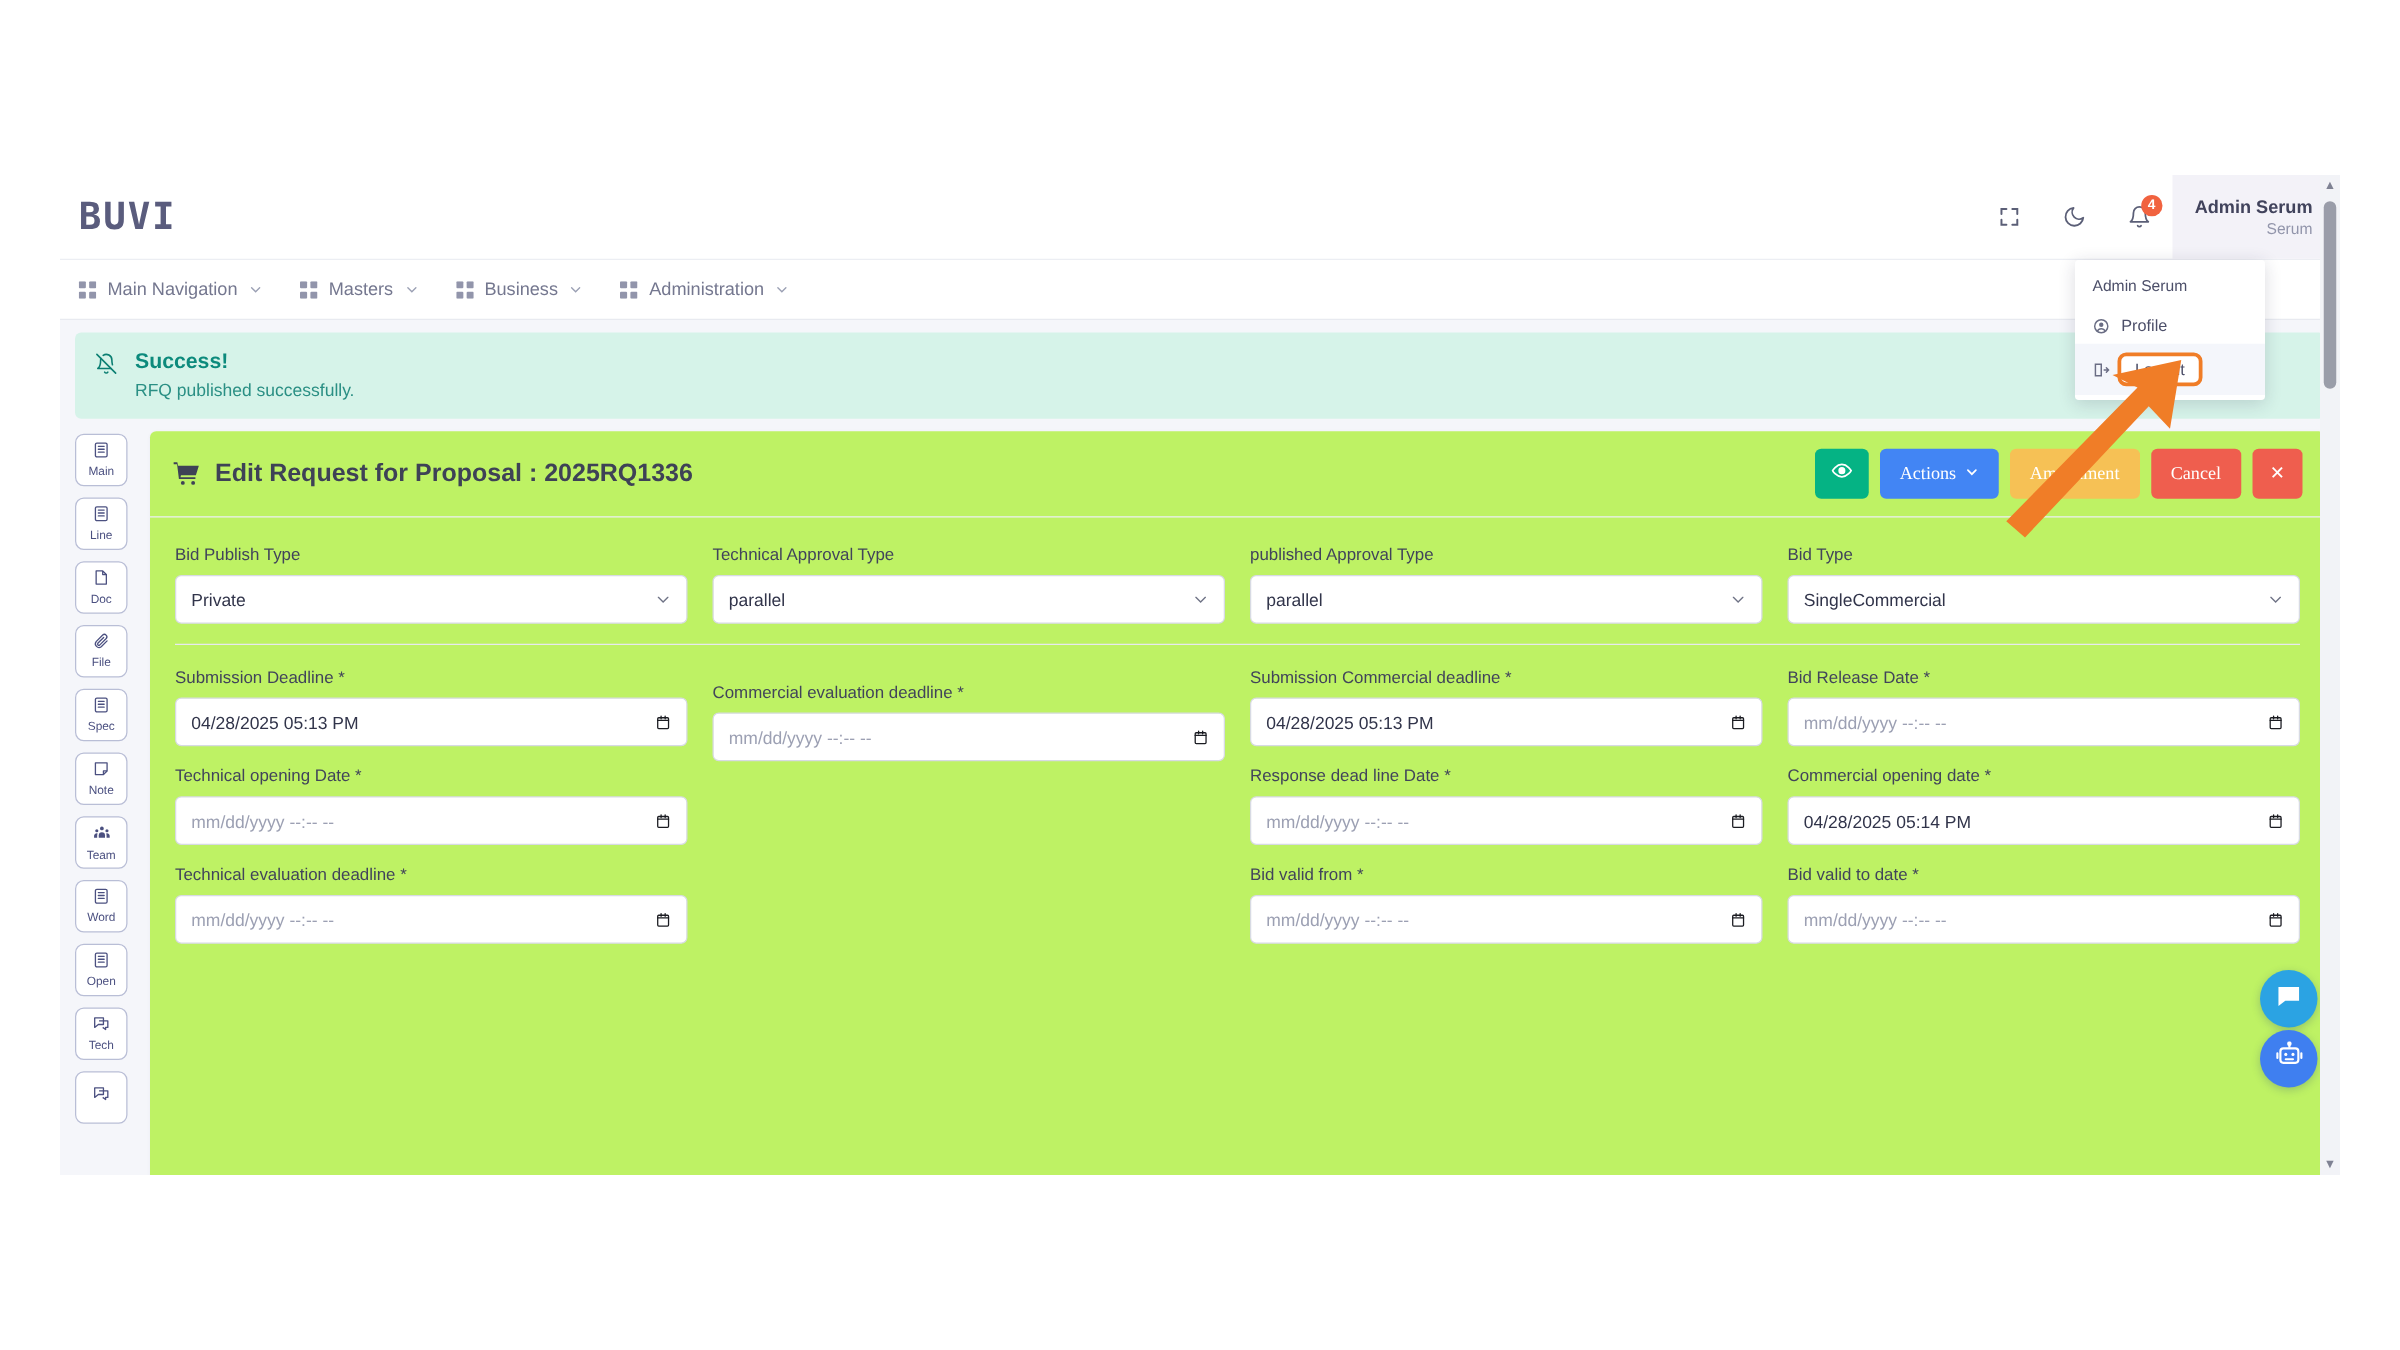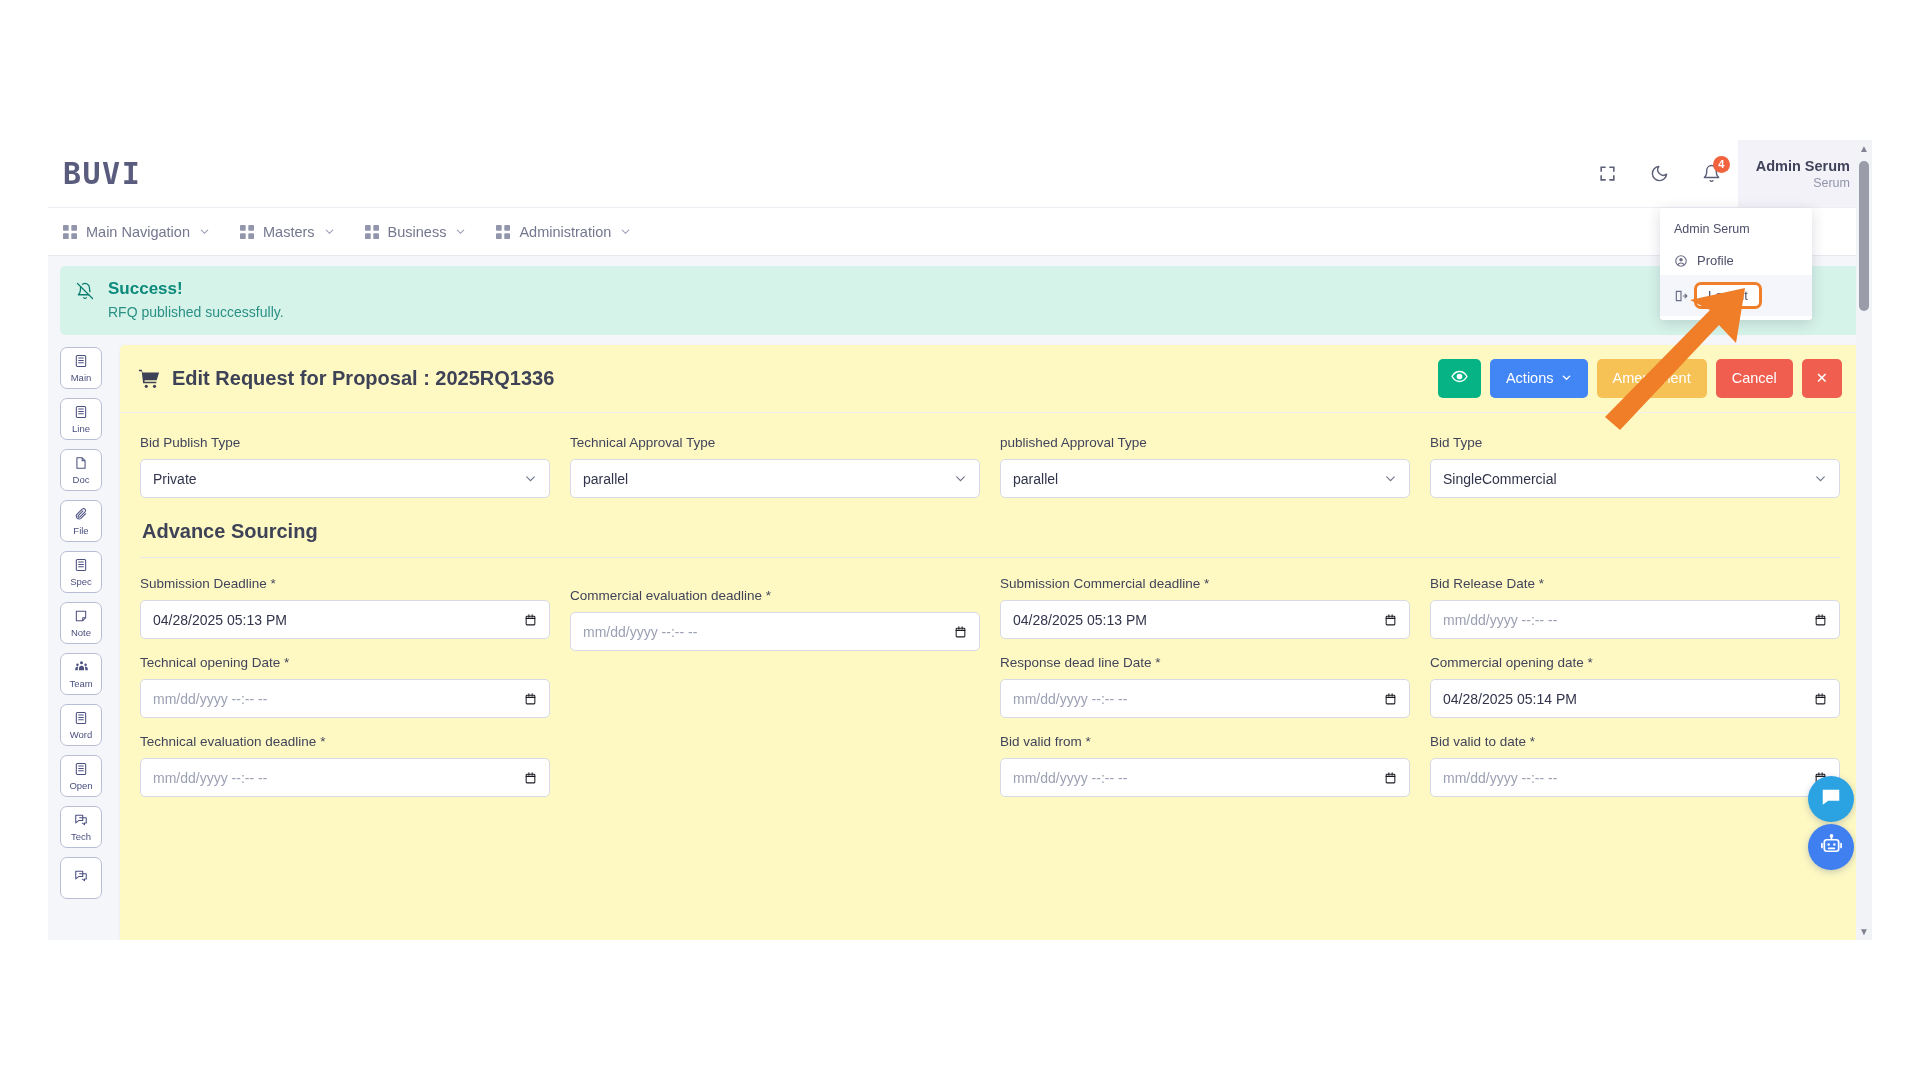--- a/index.html
+++ b/index.html
@@ -152,42 +152,42 @@
     display: flex; flex-direction: column;
     align-items: center; justify-content: center;
     color: #4b5080;
     cursor: pointer;
     gap: 1px;
   }
   .side-btn .sb-label { font-size: 9.5px; color: #4b5080; line-height: 1; }
 
   .card {
     flex: 1 1 auto;
-    background: #fef9c3;
+    background: #bef264;
     border-radius: 5px;
     min-height: 600px;
     box-shadow: 0 1px 3px rgba(60,64,110,.06);
   }
   .card-head {
     display: flex; align-items: center;
     padding: 14px 18px;
     border-bottom: 1px solid #edeff4;
   }
   .card-title {
     display: flex; align-items: center; gap: 12px;
     font-size: 20px; color: #3e4256; font-weight: 600;
   }
   .cart-ico { color: #3e4256; display: flex; }
   .head-actions { margin-left: auto; display: flex; gap: 9px; }
   .btn {
     border: none; border-radius: 5px;
     color: #fff; font-size: 14.5px;
     padding: 9px 16px;
     cursor: pointer;
-    font-family: Liberation Sans, sans-serif;
+    font-family: Liberation Serif, serif;
     display: flex; align-items: center; gap: 7px;
     line-height: 1.2;
   }
   .btn-eye { background: #05b384; padding: 9px 13px; }
   .btn-actions { background: #4285f4; }
   .btn-amend { background: #f6c155; }
   .btn-cancel { background: #ef5e4e; }
   .btn-close { background: #ef5e4e; padding: 9px 14px; }
 
   .tabs {
@@ -631,21 +631,20 @@
                 <span class="val">SingleCommercial</span>
                 <span class="sel-chev">
                   <svg width="13" height="13" viewBox="0 0 24 24" fill="none" stroke="currentColor" stroke-width="2" stroke-linecap="round">
                       <path d="M5 9l7 7 7-7"></path>
                     </svg>
                 </span>
               </div>
             </div>
           </div>
 
-          <div class="section-title">Advance Sourcing</div>
           <div class="hr"></div>
 
           <div class="grid4">
 
             <div>
               <div class="field">
                 <span class="field-label">Submission Deadline *</span>
                 <div class="control">
                   <span class="val">04/28/2025 05:13 PM</span>
                   <span class="cal-ico">

